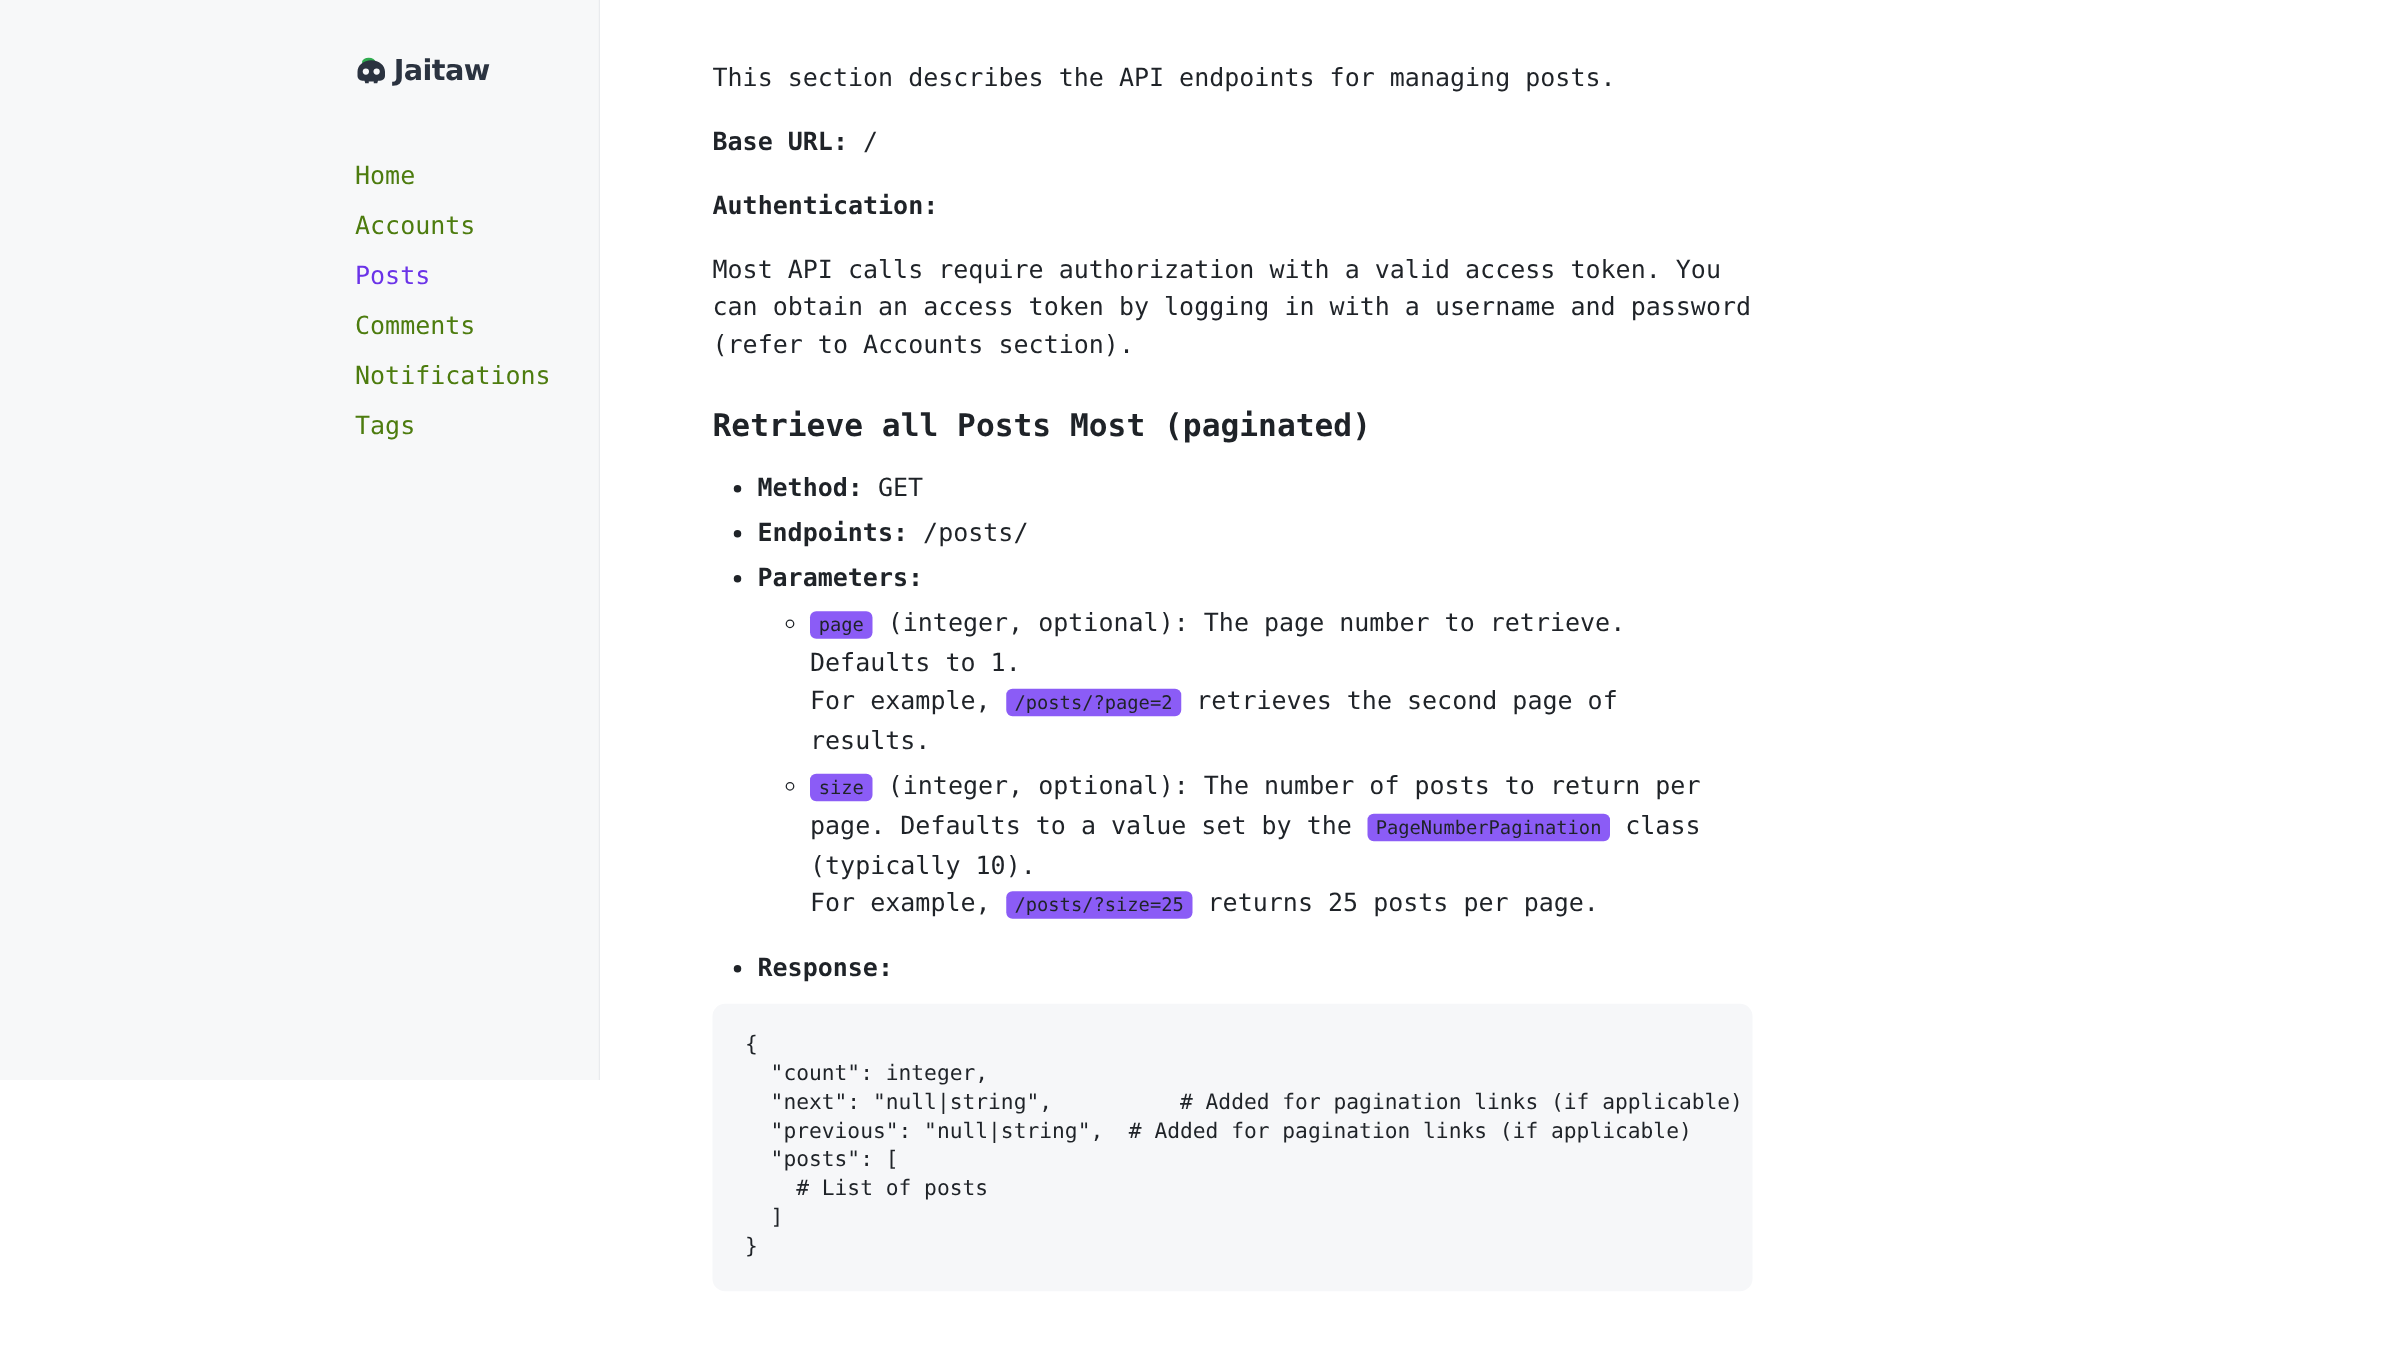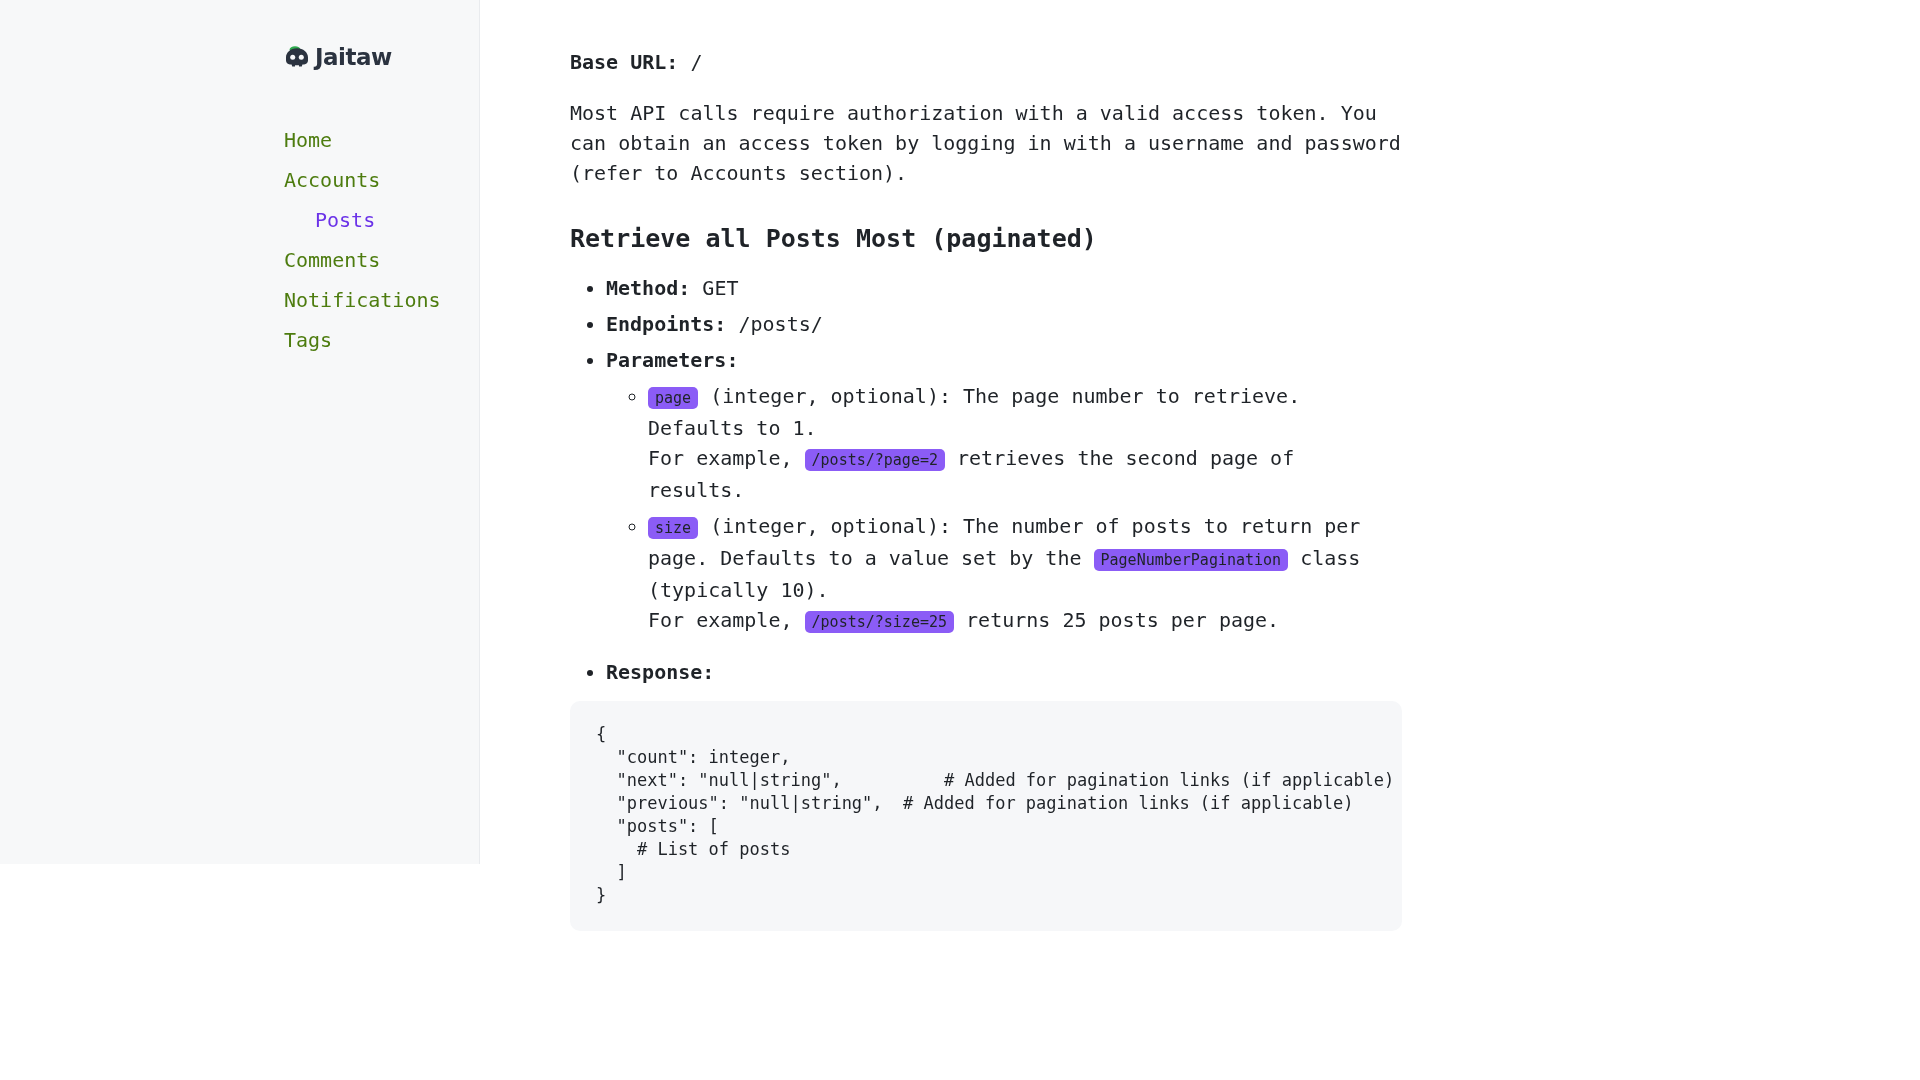--- a/index.html
+++ b/index.html
@@ -35,21 +35,21 @@
   .nav { margin-top: 56px; }
   .nav a {
     display: block;
     text-decoration: none;
     color: #4d7c0f;
     font-size: 20px;
     line-height: 29px;
     margin-bottom: 11px;
     cursor: pointer;
   }
-  .nav a.active { color: #6b33e8; margin-left: 31px; }
+  .nav a.active { color: #6b33e8; }
 
   
   .main {
     padding: 26px 0 0 90px;
     width: 922px;
   }
   .content { width: 832px; }
 
   h1 {
     font-size: 30px;
@@ -117,26 +117,30 @@
     <a class="active">Posts</a>
     <a>Comments</a>
     <a>Notifications</a>
     <a>Tags</a>
   </nav>
 </aside>
 
 <main class="main">
   <div class="content">
 
+    <p>This section describes the API endpoints for managing posts.</p>
 
     <p>
       <strong>Base URL:</strong>
       <span>/</span>
     </p>
 
+    <p>
+      <strong>Authentication:</strong>
+    </p>
 
     <p>Most API calls require authorization with a valid access token. You can obtain an access token by logging in with a username and password (refer to Accounts section).</p>
 
     <h2>Retrieve all Posts Most (paginated)</h2>
 
     <ul class="top-list">
       <li>
         <strong>Method:</strong>
         <span>GET</span>
       </li>

